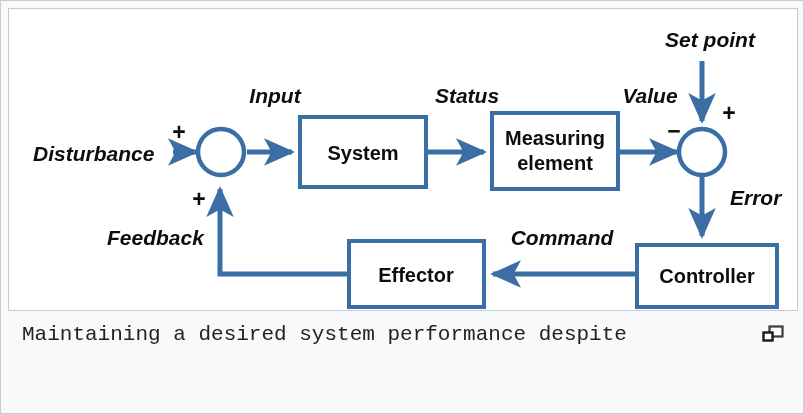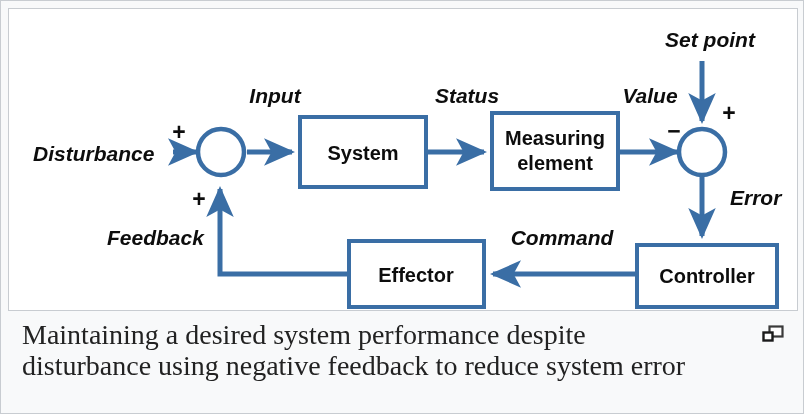--- a/index.html
+++ b/index.html
@@ -45,23 +45,23 @@
   
   .caption {
     position: absolute;
     left: 7px;
     top: 312px;
     width: 790px;
     height: 94px;
     box-sizing: border-box;
     padding: 6px 40px 4px 14px;
     color: #222222;
-    font-size: 28px;
+    font-size: 21px;
     line-height: 31px;
-    font-family: Liberation Serif, serif;
+    font-family: Liberation Mono, monospace;
   }
   .caption-line {
     display: block;
     white-space: nowrap;
   }
 
   .magnify-icon {
     position: absolute;
     right: 14px;
     top: 11px;
@@ -154,21 +154,20 @@
       <text class="sign" x="170" y="131" text-anchor="middle">+</text>
       <text class="sign" x="190" y="198" text-anchor="middle">+</text>
       <text class="sign" x="720" y="112" text-anchor="middle">+</text>
       <text class="sign" x="665" y="130" text-anchor="middle">−</text>
 
     </svg>
   </div>
 
   <div class="caption">
     <span class="caption-line">Maintaining a desired system performance despite</span>
-    <span class="caption-line">disturbance using negative feedback to reduce system error</span>
 
     <svg class="magnify-icon" viewBox="0 0 22 20">
       <rect x="7.5" y="2.5" width="13" height="10" fill="#ffffff" stroke="#3a3a3a" stroke-width="2.2"></rect>
       <rect x="1.5" y="8.5" width="9" height="8" fill="#ffffff" stroke="#1b1b1b" stroke-width="2.4"></rect>
     </svg>
   </div>
 
 </div>
 
 </body></html>

